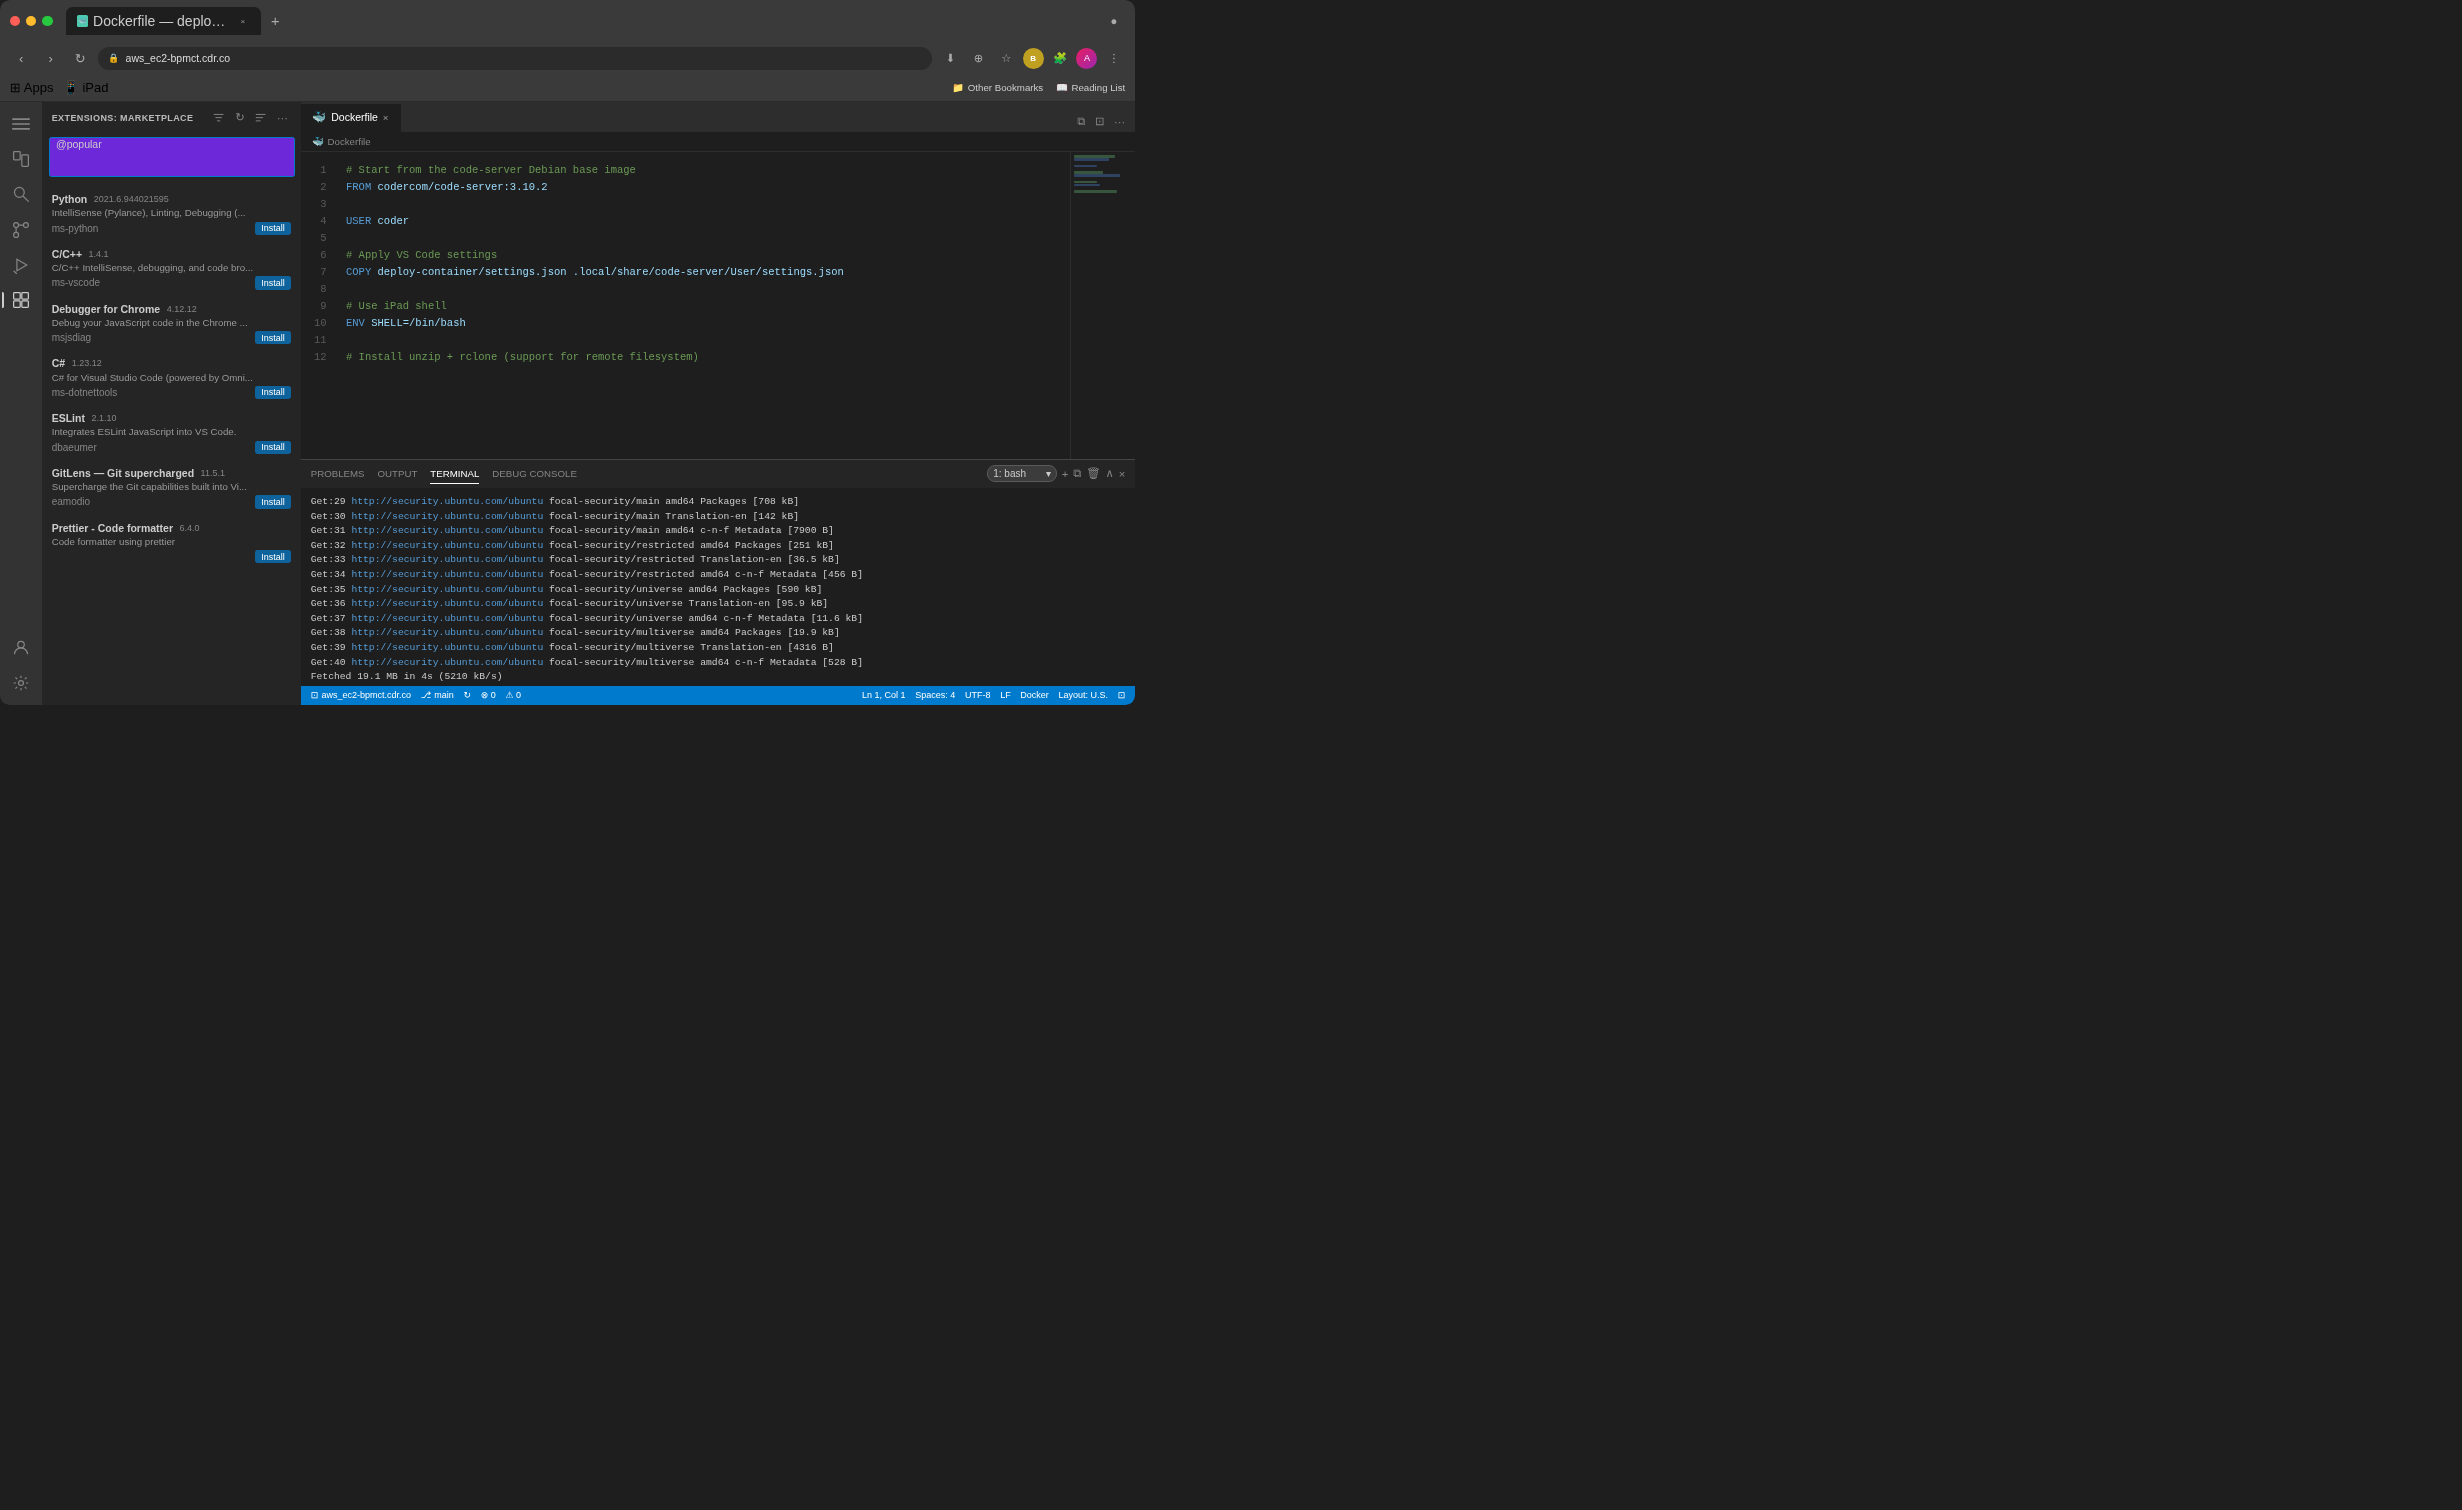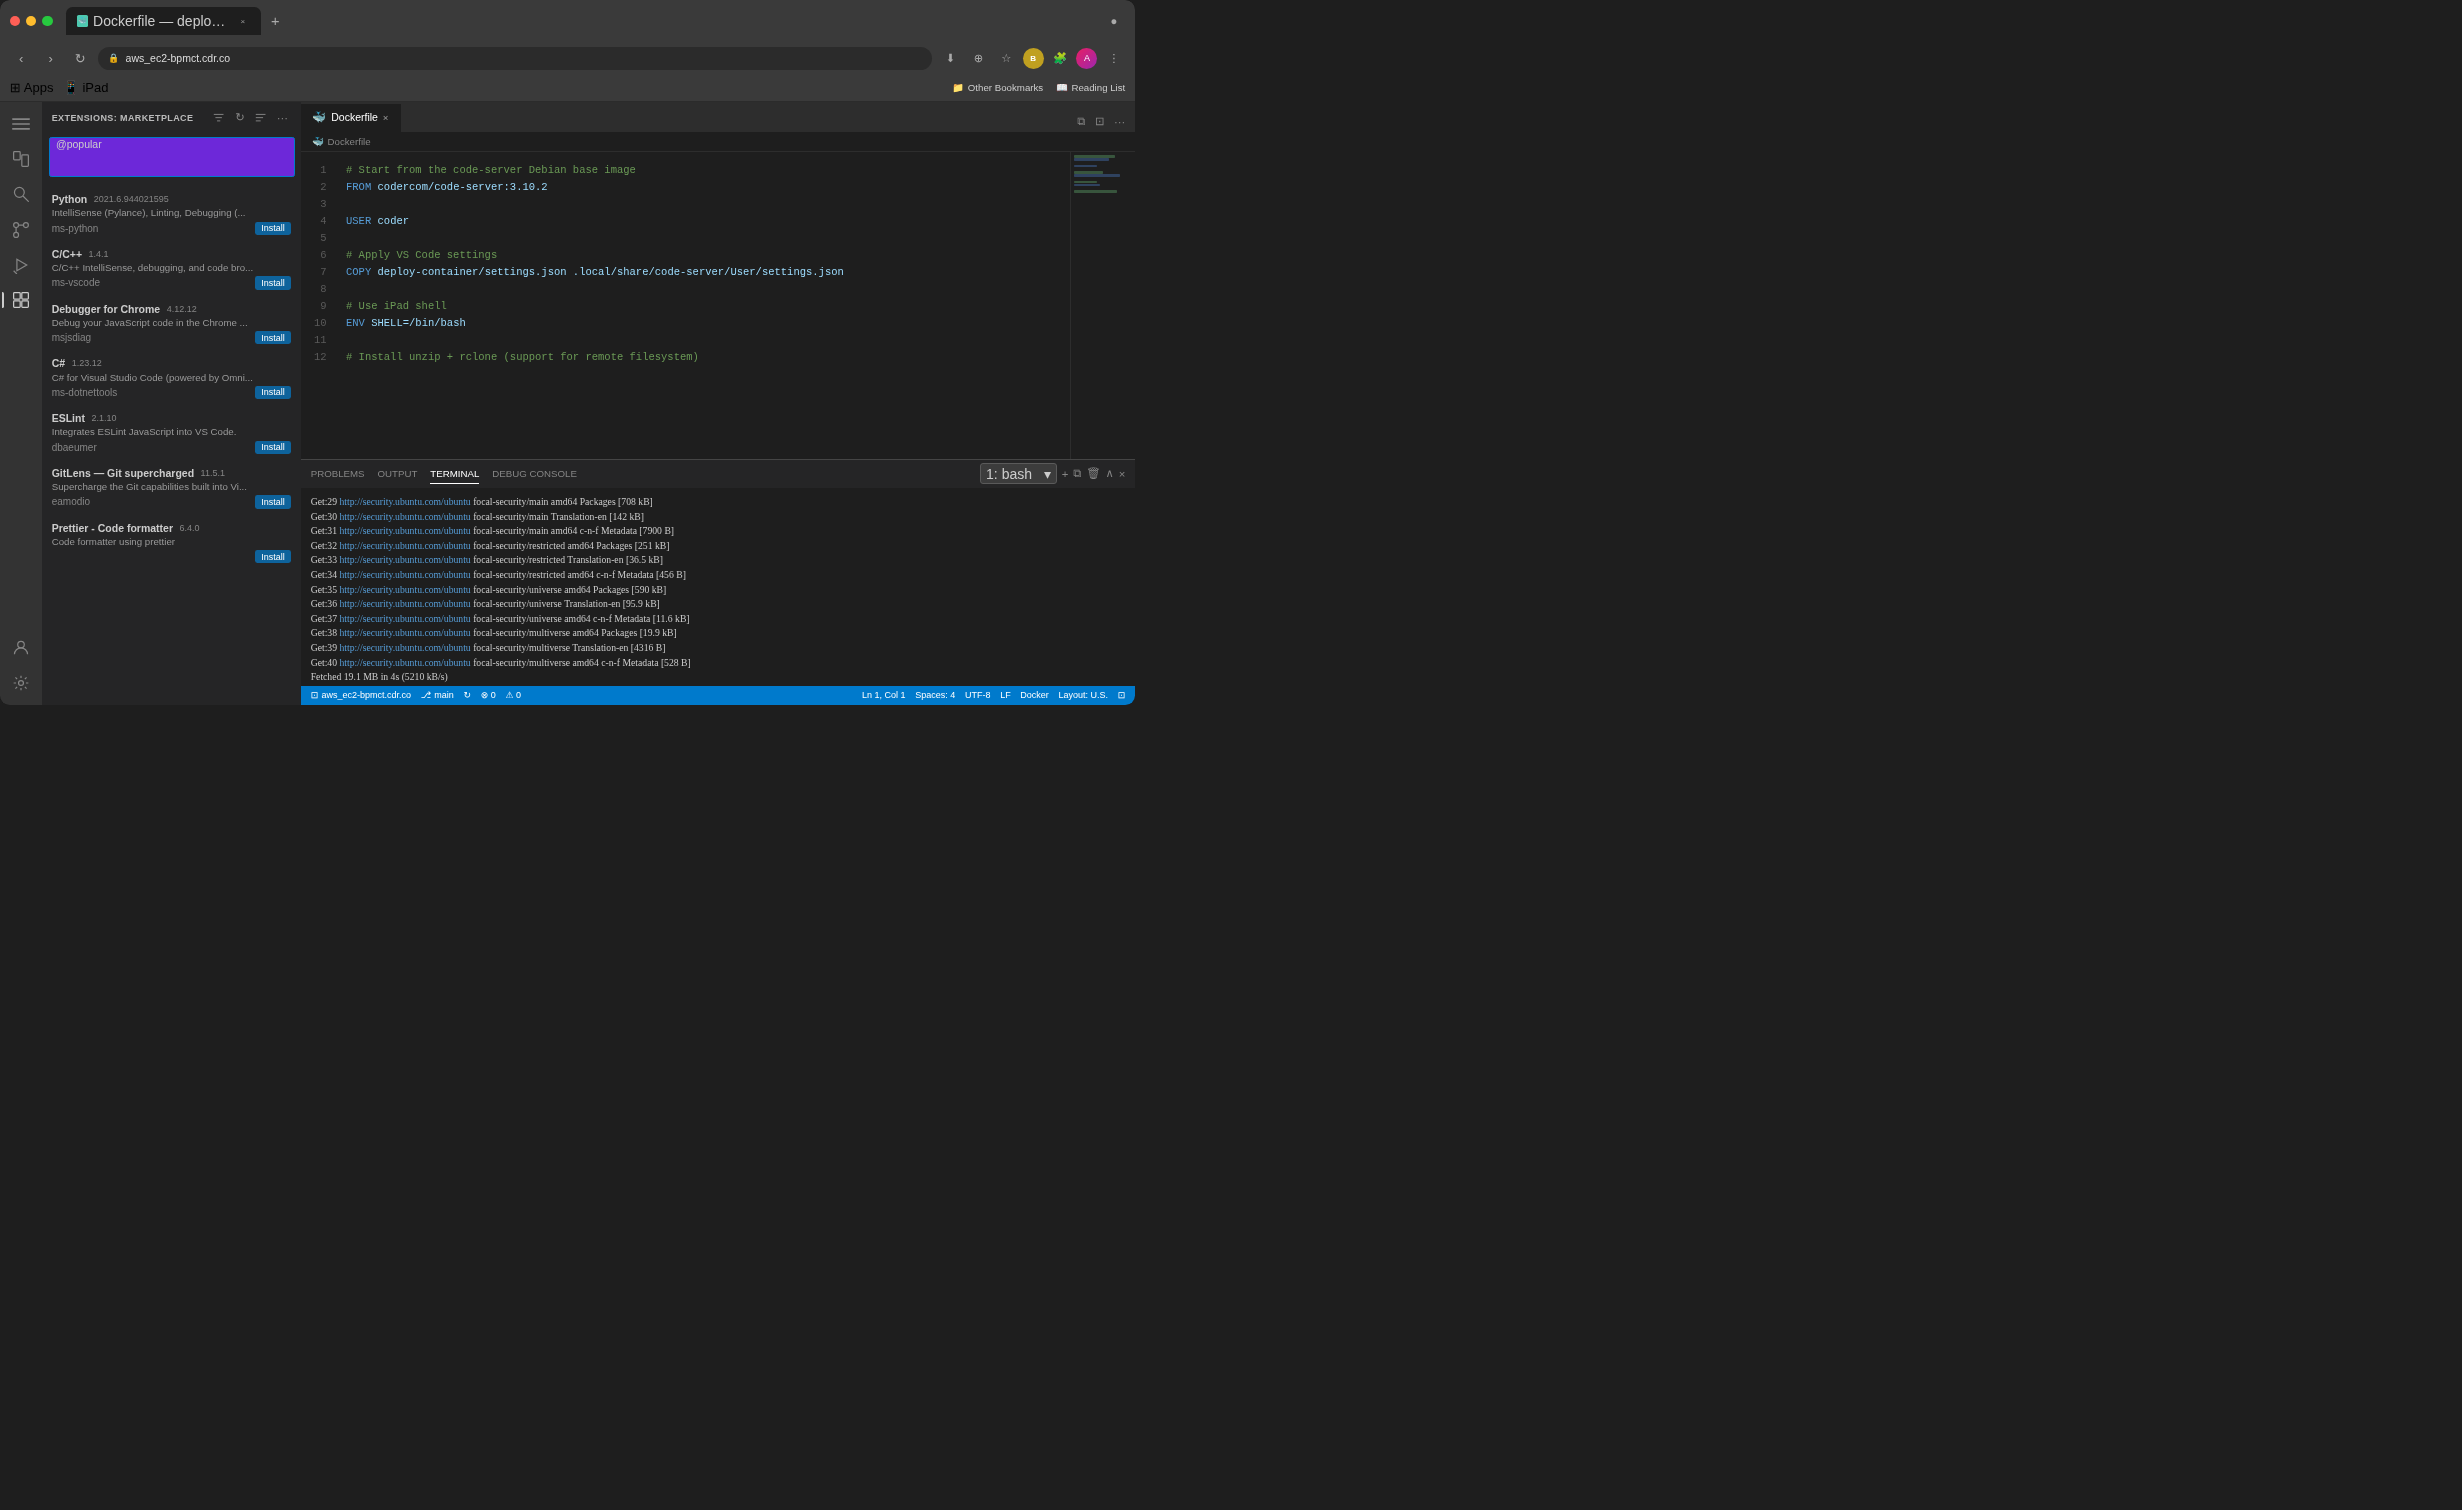--- a/index.html
+++ b/index.html
@@ -559,34 +559,34 @@
 
     .terminal-action-btn {
       color: #858585;
       font-size: 11.3px;
       cursor: pointer;
     }
 
     .terminal-selector {
       background: #3c3c3c;
       border: 0.8px solid #5a5a5a;
-      border-radius: 3px;
+      border-radius: 8px;
       padding: 1.6px 4.9px;
-      font-size: 14px;
+      font-size: 10px;
       color: #cccccc;
       display: flex;
       align-items: center;
-      gap: 12px;
+      gap: 20px;
       cursor: pointer;
     }
 
     .terminal-content {
       flex: 1;
       padding: 6.5px 9.7px;
-      font-family: Liberation Serif, serif;
+      font-family: Liberation Mono, monospace;
       font-size: 9.7px;
       color: #cccccc;
       overflow: hidden;
       line-height: 14.6px;
     }
 
     .terminal-line {
       white-space: pre;
     }
 

